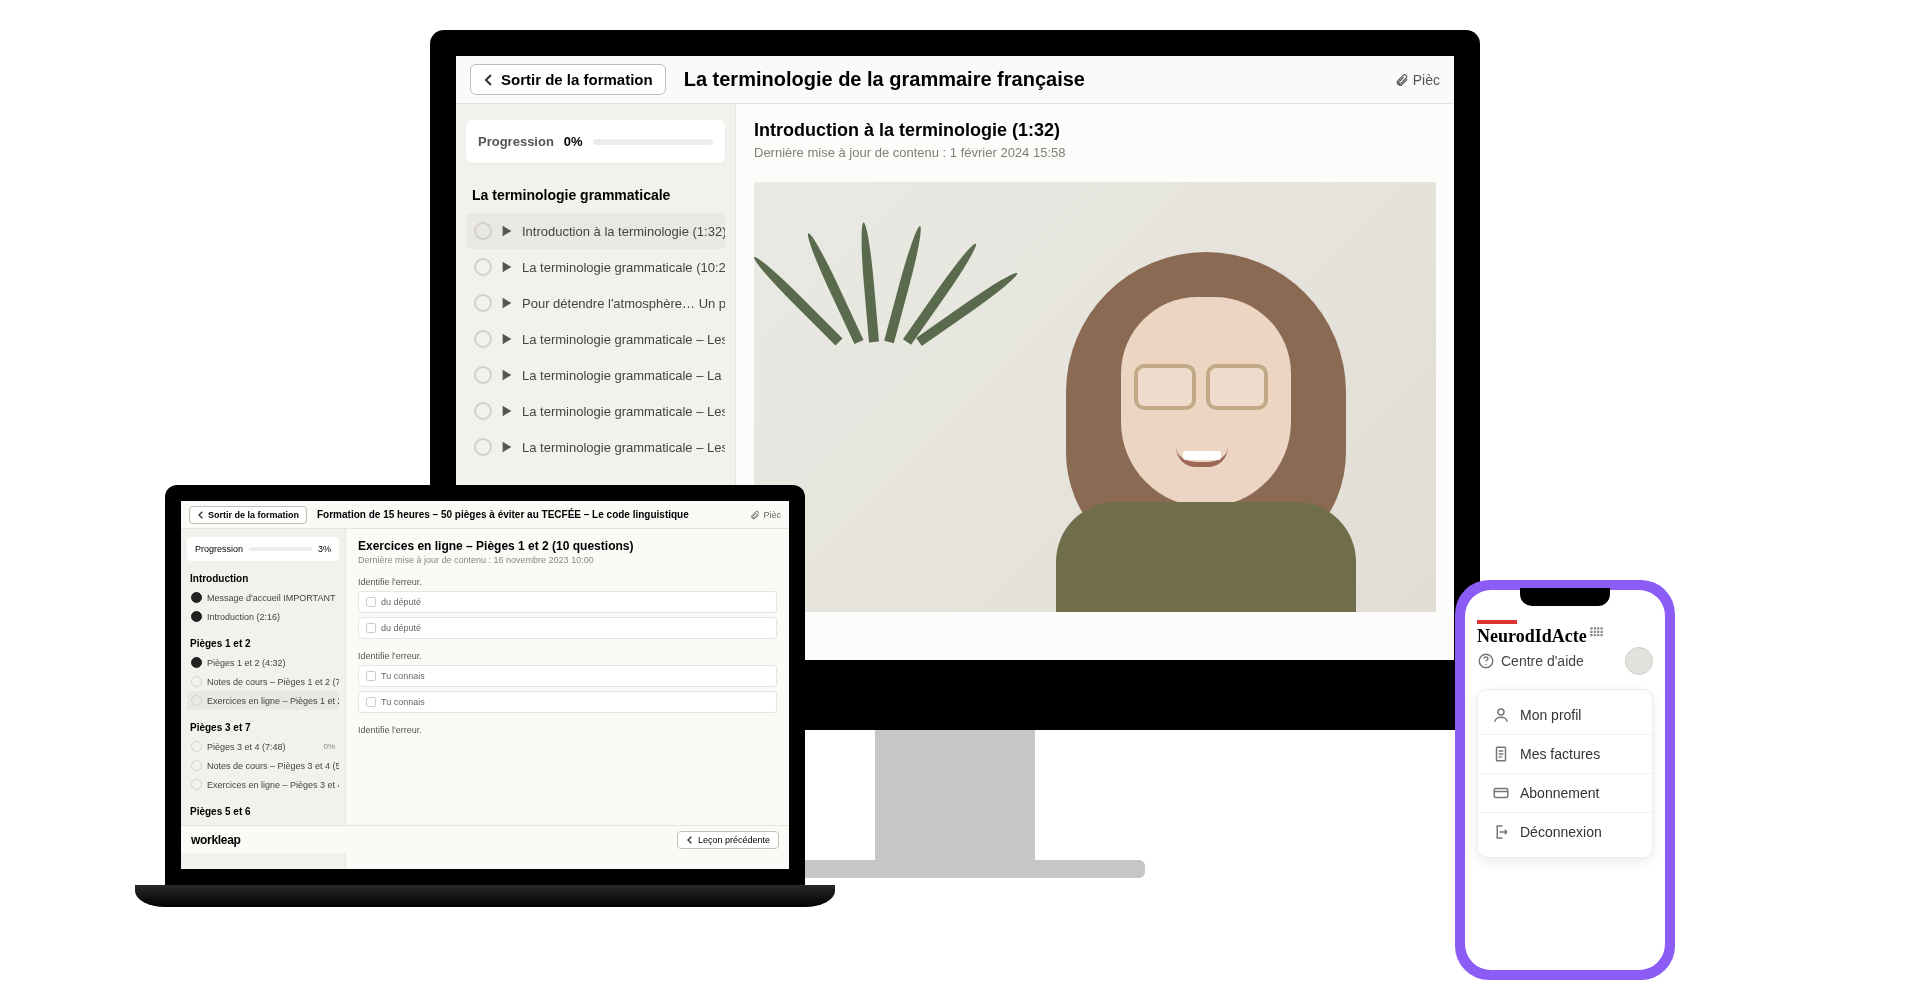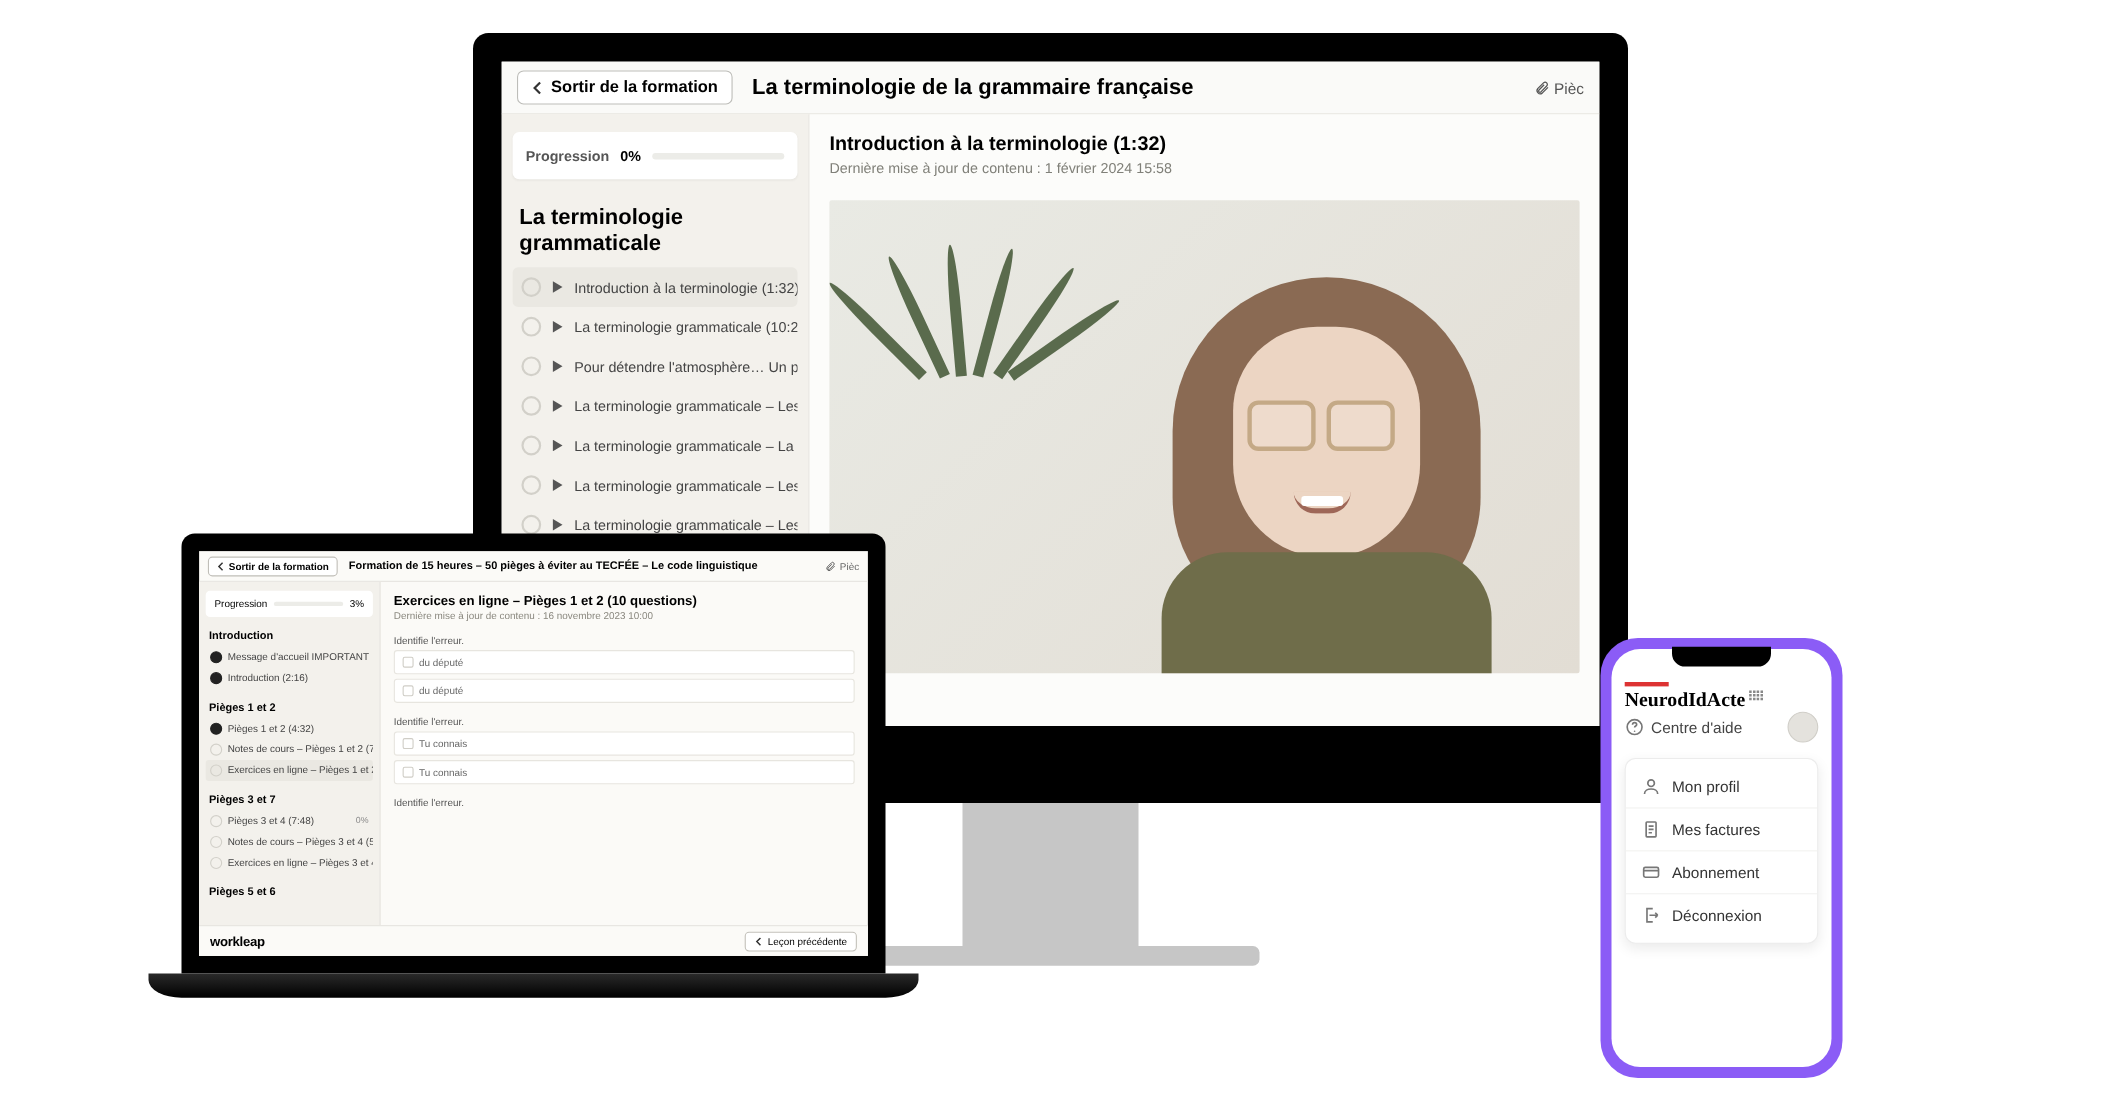--- a/index.html
+++ b/index.html
@@ -61,21 +61,21 @@
   }
   .m-title { margin-left:18px; font-weight:700; font-size:20px; }
   .m-attach { margin-left:auto; font-size:14px; color:#555; display:flex; align-items:center; gap:4px;}
 
   .m-body { display:flex; height:calc(100% - 48px); }
   .m-sidebar { width:280px; background:#f3f1ec; padding:16px 10px; border-right:1px solid #e6e4df; font-size:13px; }
   .prog-card { background:#fff; border-radius:6px; padding:14px 12px; display:flex; align-items:center; gap:10px; box-shadow:0 1px 2px rgba(0,0,0,0.04);}
   .prog-label { color:#555; font-weight:600;}
   .prog-val { font-weight:700;}
   .prog-bar { flex:1; height:6px; background:#ecece8; border-radius:3px;}
-  .sec-title { font-weight:700; margin:24px 0 10px 6px; font-size:20px;}
+  .sec-title { font-weight:700; margin:24px 0 10px 6px; font-size:14px;}
   .m-item { display:flex; align-items:center; gap:8px; padding:9px 8px; border-radius:5px; font-size:13px; color:#444; white-space:nowrap; overflow:hidden; text-overflow:ellipsis;}
   .m-item.active { background:#eae8e2;}
   .m-bullet { width:18px;height:18px;border-radius:50%;border:2px solid #d2d0c9; flex-shrink:0;}
   .m-play { width:14px;height:14px; flex-shrink:0;}
   .m-main { flex:1; padding:16px 18px; background:#fcfcfa;}
   .mm-h { font-weight:700; font-size:18px;}
   .mm-sub { color:#808079; font-size:13px; margin-top:4px;}
   .video-box {
     margin-top:22px; width:100%; height:430px;
     background:linear-gradient(135deg,#e9eae4 0%,#e2ddd4 100%);
@@ -103,33 +103,33 @@
   .l-topbar { display:flex; align-items:center; height:28px; border-bottom:1px solid #e6e4df; padding:0 8px;}
   .l-exit { border:1px solid #c0beb8; border-radius:4px; padding:3px 7px; font-size:9px; font-weight:600; display:flex; align-items:center; gap:3px; background:#fff;}
   .l-title { margin-left:10px; font-weight:700; font-size:10px;}
   .l-attach { margin-left:auto; font-size:9px; color:#666; display:flex; gap:3px; align-items:center;}
 
   .l-body { display:flex; height:calc(100% - 28px);}
   .l-side { width:165px; background:#f3f1ec; padding:8px 6px; border-right:1px solid #e6e4df;}
   .l-prog { background:#fff; border-radius:4px; padding:7px 8px; display:flex; align-items:center; font-size:9px; gap:6px;}
   .l-prog-bar { flex:1; height:4px; background:#ecece8; border-radius:2px;}
   .l-sec { font-weight:700; font-size:10px; margin:12px 0 4px 3px;}
-  .l-item { display:flex; align-items:flex-start; gap:5px; padding:4px 4px; font-size:9px; color:#444; border-radius:3px; white-space:nowrap; overflow:hidden; text-overflow:ellipsis;}
+  .l-item { display:flex; align-items:center; gap:5px; padding:4px 4px; font-size:9px; color:#444; border-radius:3px; white-space:nowrap; overflow:hidden; text-overflow:ellipsis;}
   .l-item.active { background:#eae8e2;}
   .l-bullet { width:11px;height:11px;border-radius:50%;border:1.5px solid #d2d0c9; flex-shrink:0;}
   .l-bullet.done { background:#222; border-color:#222;}
   .l-trailpct { margin-left:auto; font-size:8px; color:#888;}
   .l-main { flex:1; padding:10px 12px;}
   .lm-h { font-weight:700; font-size:12px;}
   .lm-sub { color:#8a887f; font-size:9px; margin-top:2px;}
   .l-block { margin-top:12px;}
   .l-block .bt { font-size:9px; color:#555; margin-bottom:4px;}
   .l-row { border:1px solid #e7e5df; border-radius:3px; padding:5px 7px; font-size:9px; color:#666; margin-bottom:4px; background:#fff; display:flex; gap:5px; align-items:center;}
   .l-row::before { content:""; width:8px;height:8px;border:1.5px solid #cfcdc6;border-radius:2px;}
-  .l-footer { position:absolute; bottom:0; left:0; right:0; height:28px; border-top:1px solid #e6e4df; display:flex; align-items:center; padding:0 10px; background:#fbfaf7;}
+  .l-footer { position:absolute; bottom:16px; left:0; right:0; height:28px; border-top:1px solid #e6e4df; display:flex; align-items:center; padding:0 10px; background:#fbfaf7;}
   .wl-logo { font-weight:800; font-size:12px; letter-spacing:-0.3px;}
   .l-next { margin-left:auto; border:1px solid #c3c1ba; border-radius:4px; padding:3px 8px; font-size:9px; display:flex; align-items:center; gap:4px; background:#fff;}
 
   
   .phone { position:absolute; left:1455px; top:580px; width:220px;}
   .ph-frame { width:220px; height:400px; background:#8b5cf6; border-radius:34px; padding:10px 10px; position:relative;}
   .ph-notch { position:absolute; top:8px; left:50%; transform:translateX(-50%); width:90px; height:18px; background:#000; border-radius:0 0 12px 12px; z-index:2;}
   .ph-screen { background:#fff; width:100%; height:100%; border-radius:26px; overflow:hidden; position:relative; padding:26px 12px 12px;}
   .ph-logo { font-family: Georgia, "Times New Roman", serif; font-weight:700; font-size:18px; margin-top:4px;}
   .ph-logo .red { display:block; width:40px; height:4px; background:#d33; margin-bottom:2px;}

